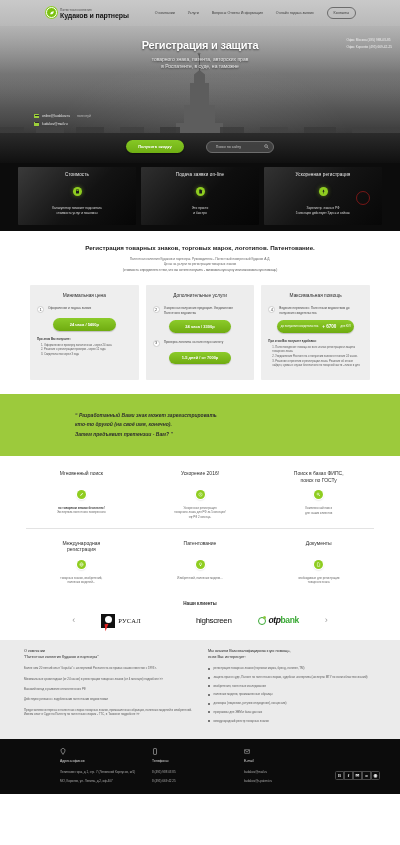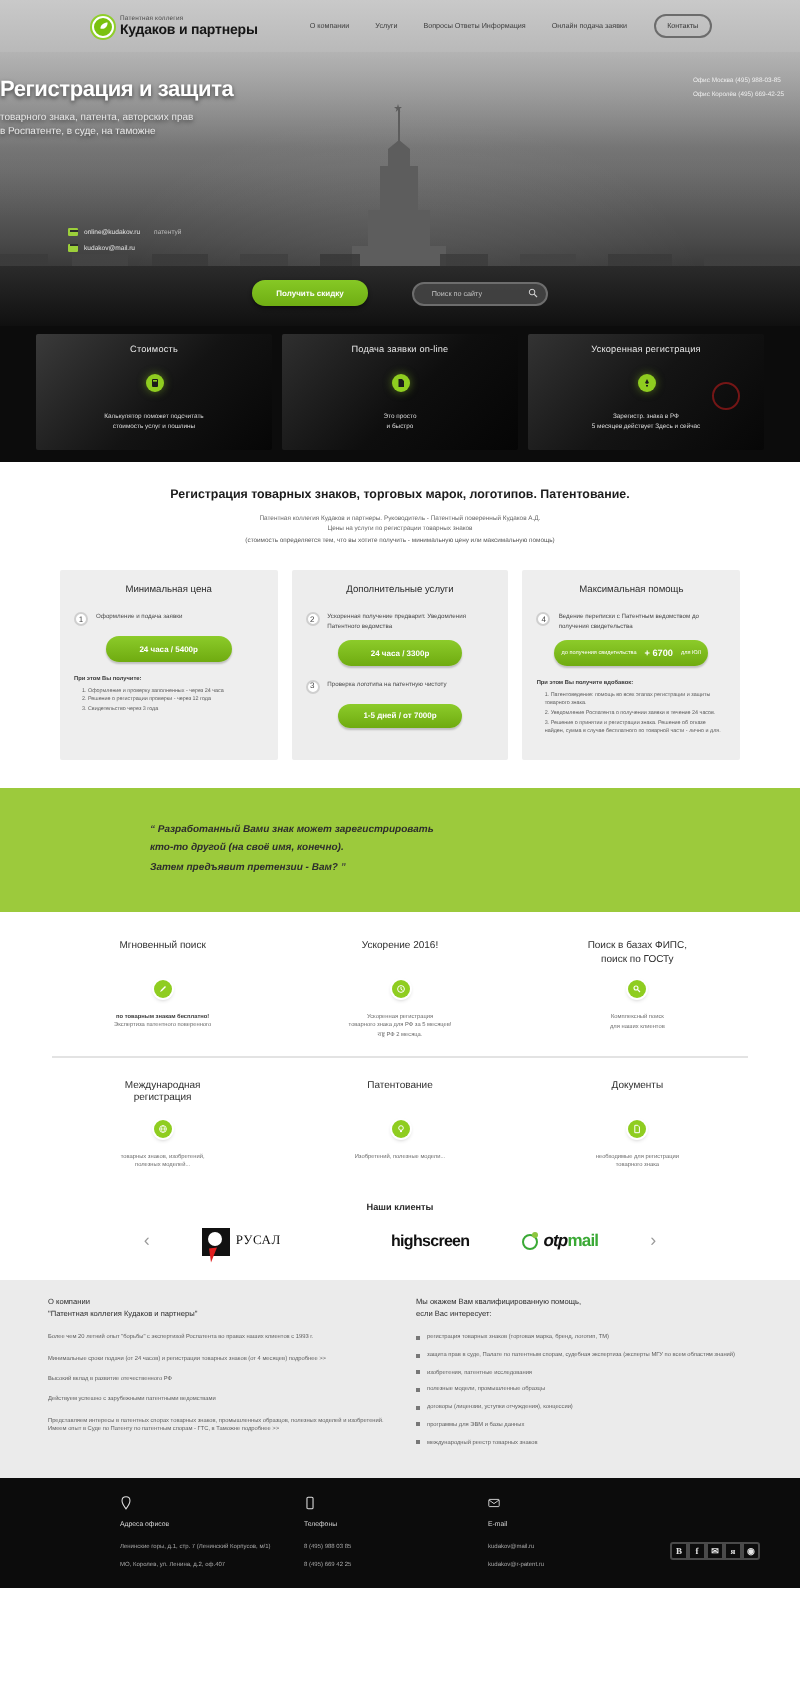--- a/index.html
+++ b/index.html
@@ -68,21 +68,21 @@
     position:absolute; left:0; right:0; bottom:16px; height:20px; opacity:.85;
     background:
       linear-gradient(90deg,
         #3b3b3b 0 6%, transparent 6% 9%, #444 9% 16%, transparent 16% 19%,
         #3a3a3a 19% 26%, transparent 26% 30%, #404040 30% 36%, transparent 36% 40%,
         #383838 40% 45%, transparent 45% 55%, #3c3c3c 55% 61%, transparent 61% 65%,
         #434343 65% 72%, transparent 72% 76%, #3a3a3a 76% 84%, transparent 84% 88%,
         #404040 88% 100%);
   }
 
-  .hero-inner { position:relative; z-index:3; padding-top:12px; }
+  .hero-inner { position:relative; z-index:3; padding-top:12px; text-align:center; }
   .hero-h1 {
     font-size:11px; font-weight:bold; color:#fff; letter-spacing:-.2px;
     text-shadow:0 1px 2px rgba(0,0,0,.6);
   }
   .hero-sub { font-size:5px; color:#e9e9e9; margin-top:3px; line-height:1.5;
     text-shadow:0 1px 2px rgba(0,0,0,.6); }
 
   .hero-phones { position:absolute; right:8px; top:12px; text-align:left; z-index:4; }
   .hero-phones div { font-size:3.2px; color:#ededed; margin-bottom:2.5px; white-space:nowrap; }
 
@@ -189,21 +189,21 @@
   .clients-t { text-align:center; font-size:4.6px; font-weight:bold; color:#2a2a2a; margin-bottom:7px; }
   .clients-row { display:flex; align-items:center; justify-content:center; gap:26px; }
   .arrow { font-size:9px; color:#9a9a9a; cursor:pointer; line-height:1; }
   .cl { display:flex; align-items:center; gap:3px; }
   .rusal-mark { width:14px; height:14px; background:#111; position:relative; }
   .rusal-mark:before{ content:""; position:absolute; left:3.5px; top:2.5px; width:7px; height:7px;
     background:#fff; border-radius:50%; }
   .rusal-mark:after{ content:""; position:absolute; left:4px; top:10px; width:0; height:0;
     border-left:4px solid #e02020; border-bottom:7px solid transparent; transform:rotate(-8deg); }
   .rusal-txt { font-family:"Liberation Serif", serif; font-size:6.5px; color:#111; letter-spacing:.3px; }
-  .hs-txt { font-size:8px; font-weight:bold; color:#111; letter-spacing:-.35px;padding-left:29px; }
+  .hs-txt { font-size:8px; font-weight:normal; color:#111; letter-spacing:-.35px;padding-left:29px; }
   .otp-mark { width:8px; height:8px; border-radius:50%; border:1.6px solid #3aa935; position:relative; }
   .otp-mark:after{ content:""; position:absolute; right:-1px; top:-1.5px; width:3px; height:3px;
     background:#8dc63f; border-radius:50%; }
   .otp-txt { font-size:8.5px; font-weight:bold; letter-spacing:-.4px; }
   .otp-txt .a { color:#111;font-style:italic; } .otp-txt .b { color:#3aa935; }
 
   
   .about { background:#ebebeb; padding:9px 24px 12px; display:flex; gap:16px; }
   .ab-col { flex:1; }
   .ab-h { font-size:3.8px; color:#2b2b2b; line-height:1.5; margin-bottom:6px; }
@@ -526,21 +526,21 @@
     <div class="clients-t">Наши клиенты</div>
     <div class="clients-row">
       <span class="arrow">‹</span>
       <span class="cl">
         <span class="rusal-mark"></span>
         <span class="rusal-txt">РУСАЛ</span>
       </span>
       <span class="hs-txt">highscreen</span>
       <span class="cl">
         <span class="otp-mark"></span>
-        <span class="otp-txt"><span class="a">otp</span><span class="b">mail</span></span>
+        <span class="otp-txt"><span class="a">otp</span><span class="b">bank</span></span>
       </span>
       <span class="arrow">›</span>
     </div>
   </div>
 
   <div class="about">
     <div class="ab-col">
       <div class="ab-h">
         <span>О компании</span><br>
         <span>"Патентная коллегия Кудаков и партнеры"</span>

